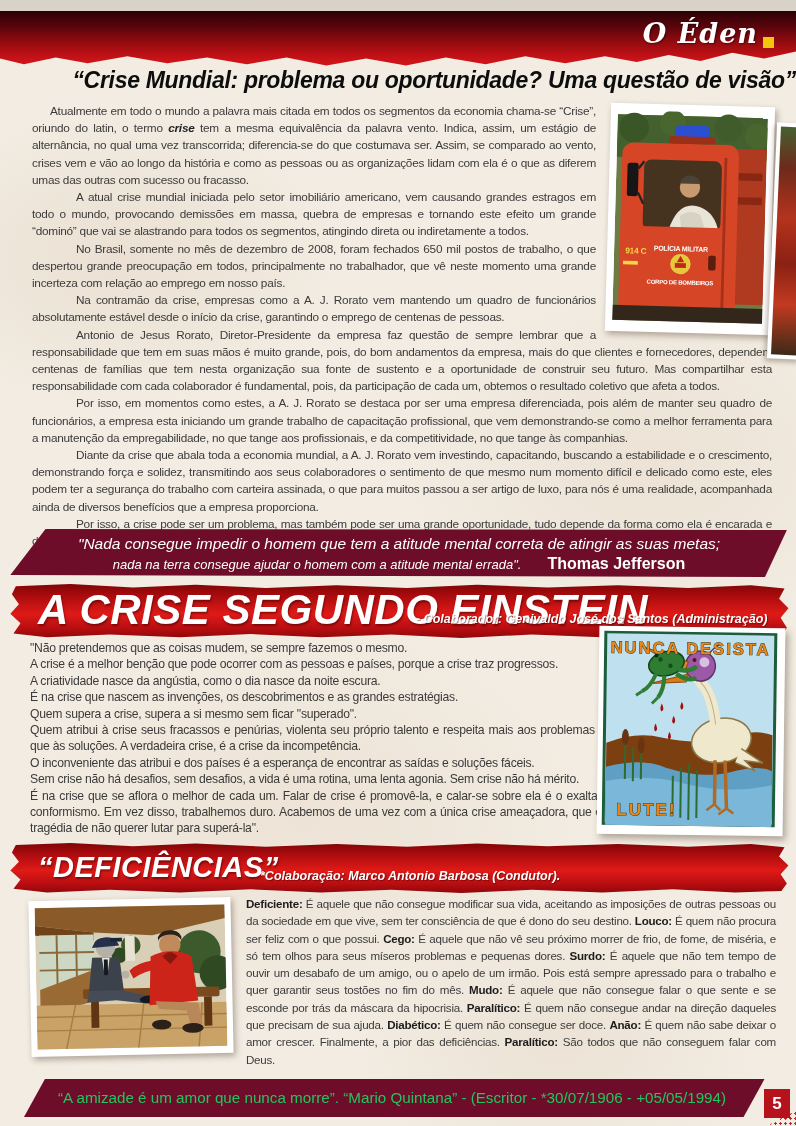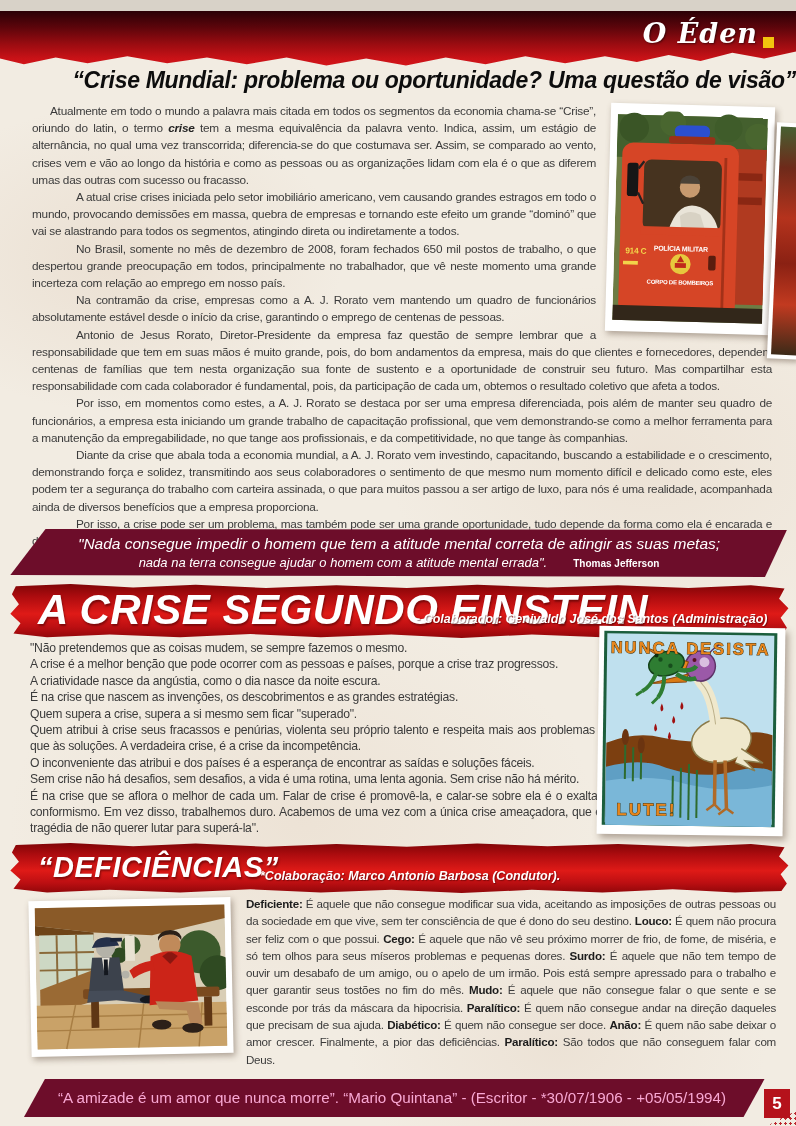--- a/index.html
+++ b/index.html
@@ -49,25 +49,25 @@
   .photo-sliver .inner{width:100%;height:100%;
     background:linear-gradient(180deg,#476032 0%,#6e2a1a 18%,#b5331d 40%,#8a2113 60%,#c23a20 78%,#3c2a18 100%);}
   
   .jefferson{
     position:absolute;top:518px;left:8px;width:782px;height:48px;background:#6d0d2a;
     clip-path:polygon(4.8% 0,99.6% 2%,96.8% 100%,0.3% 96%);
     color:#fff;text-align:center;filter:drop-shadow(0 2px 2px rgba(80,60,50,.4));
   }
   .jefferson .j1{font-size:15.5px;font-style:italic;padding-top:6px;}
   .jefferson .j2{font-size:13px;font-style:italic;margin-top:2px;}
-  .jefferson .j2 b{font-style:normal;font-size:10px;margin-left:26px;}
+  .jefferson .j2 b{font-style:normal;font-size:16px;margin-left:26px;}
   .quintana{
     position:absolute;top:1068px;left:18px;width:748px;height:38px;background:#6d0d2a;
     clip-path:polygon(3.6% 0,99.8% 0,97% 100%,0.8% 100%);
-    color:#f9a8d4;text-align:center;font-size:15.2px;line-height:38px;
+    color:#22c55e;text-align:center;font-size:15.2px;line-height:38px;
     filter:drop-shadow(0 2px 2px rgba(80,60,50,.4));
   }
   
   .torn-banner{
     position:absolute;left:8px;width:782px;
     background:linear-gradient(180deg,#7c0406 0%,#ae0c0f 25%,#df1a17 55%,#bd0f12 78%,#8c0609 100%);
     clip-path:polygon(1% 6%,8% 2%,16% 8%,24% 3%,33% 9%,42% 4%,51% 9%,60% 3%,69% 8%,78% 4%,87% 9%,95% 4%,99.3% 10%,98.6% 28%,99.8% 45%,98.8% 62%,99.6% 80%,98.9% 94%,93% 97%,85% 91%,76% 97%,67% 92%,58% 98%,49% 92%,40% 97%,31% 91%,22% 97%,13% 92%,5% 97%,0.7% 90%,1.6% 72%,0.3% 55%,1.4% 38%,0.5% 20%);
     color:#fff;filter:drop-shadow(0 3px 2px rgba(80,60,50,.5));
   }
   .einstein-banner{top:572px;height:56px;}
@@ -148,21 +148,21 @@
         <text x="72" y="182" font-size="6.5" font-weight="bold" fill="#fff" text-anchor="middle" font-family="Liberation Sans,sans-serif">CORPO DE BOMBEIROS</text>
         <text x="12" y="150" font-size="9" font-weight="bold" fill="#f2d44a" font-family="Liberation Sans,sans-serif">914 C</text>
         <rect x="10" y="158" width="16" height="4" fill="#f2d44a"></rect>
         <line x1="118" y1="44" x2="118" y2="208" stroke="#a33118" stroke-width="3"></line>
         <rect x="102" y="150" width="8" height="16" rx="2" fill="#5a1d0e"></rect>
         <rect y="206" width="162" height="16" fill="#32271a"></rect>
       </svg>
     </div>
 
     <p class="first"><span>Atualmente em todo o mundo a palavra mais citada em todos os segmentos da economia chama-se “Crise”, oriundo do latin, o termo </span><b>crise</b><span> tem a mesma equivalência da palavra vento. Indica, assim, um estágio de alternância, no qual uma vez transcorrida; diferencia-se do que costumava ser. Assim, se comparado ao vento, crises vem e vão ao longo da história e como as pessoas ou as organizações lidam com ela é o que as diferem umas das outras com sucesso ou fracasso.</span></p>
-    <p>A atual crise crises iniciada pelo setor imobiliário americano, vem causando grandes estragos em todo o mundo, provocando demissões em massa, quebra de empresas e tornando este efeito um grande “dominó” que vai se alastrando para todos os segmentos, atingindo direta ou indiretamente a todos.</p>
+    <p>A atual crise mundial iniciada pelo setor imobiliário americano, vem causando grandes estragos em todo o mundo, provocando demissões em massa, quebra de empresas e tornando este efeito um grande “dominó” que vai se alastrando para todos os segmentos, atingindo direta ou indiretamente a todos.</p>
     <p>No Brasil, somente no mês de dezembro de 2008, foram fechados 650 mil postos de trabalho, o que despertou grande preocupação em todos, principalmente no trabalhador, que vê neste momento uma grande incerteza com relação ao emprego em nosso país.</p>
     <p>Na contramão da crise, empresas como a A. J. Rorato vem mantendo um quadro de funcionários absolutamente estável desde o início da crise, garantindo o emprego de centenas de pessoas.</p>
     <p>Antonio de Jesus Rorato, Diretor-Presidente da empresa faz questão de sempre lembrar que a responsabilidade que tem em suas mãos é muito grande, pois, do bom andamentos da empresa, mais do que clientes e fornecedores, dependem centenas de famílias que tem nesta organização sua fonte de sustento e a oportunidade de construir seu futuro. Mas compartilhar esta responsabilidade com cada colaborador é fundamental, pois, da participação de cada um, obtemos o resultado coletivo que afeta a todos.</p>
     <p>Por isso, em momentos como estes, a A. J. Rorato se destaca por ser uma empresa diferenciada, pois além de manter seu quadro de funcionários, a empresa esta iniciando um grande trabalho de capacitação profissional, que vem demonstrando-se como a melhor ferramenta para a manutenção da empregabilidade, no que tange aos profissionais, e da competitividade, no que tange às companhias.</p>
     <p>Diante da crise que abala toda a economia mundial, a A. J. Rorato vem investindo, capacitando, buscando a estabilidade e o crescimento, demonstrando força e solidez, transmitindo aos seus colaboradores o sentimento de que mesmo num momento difícil e delicado como este, eles podem ter a segurança do trabalho com carteira assinada, o que para muitos passou a ser artigo de luxo, para nós é uma realidade, acompanhada ainda de diversos benefícios que a empresa proporciona.</p>
     <p>Por isso, a crise pode ser um problema, mas também pode ser uma grande oportunidade, tudo depende da forma como ela é encarada e da visão com as pessoas projetam o futuro.</p>
     <div class="credit-line">Colaboradora: Cristina Soares Rorato Vitti (Gestão de Pessoas)</div>
   </section>
 
   <div class="photo-sliver">

